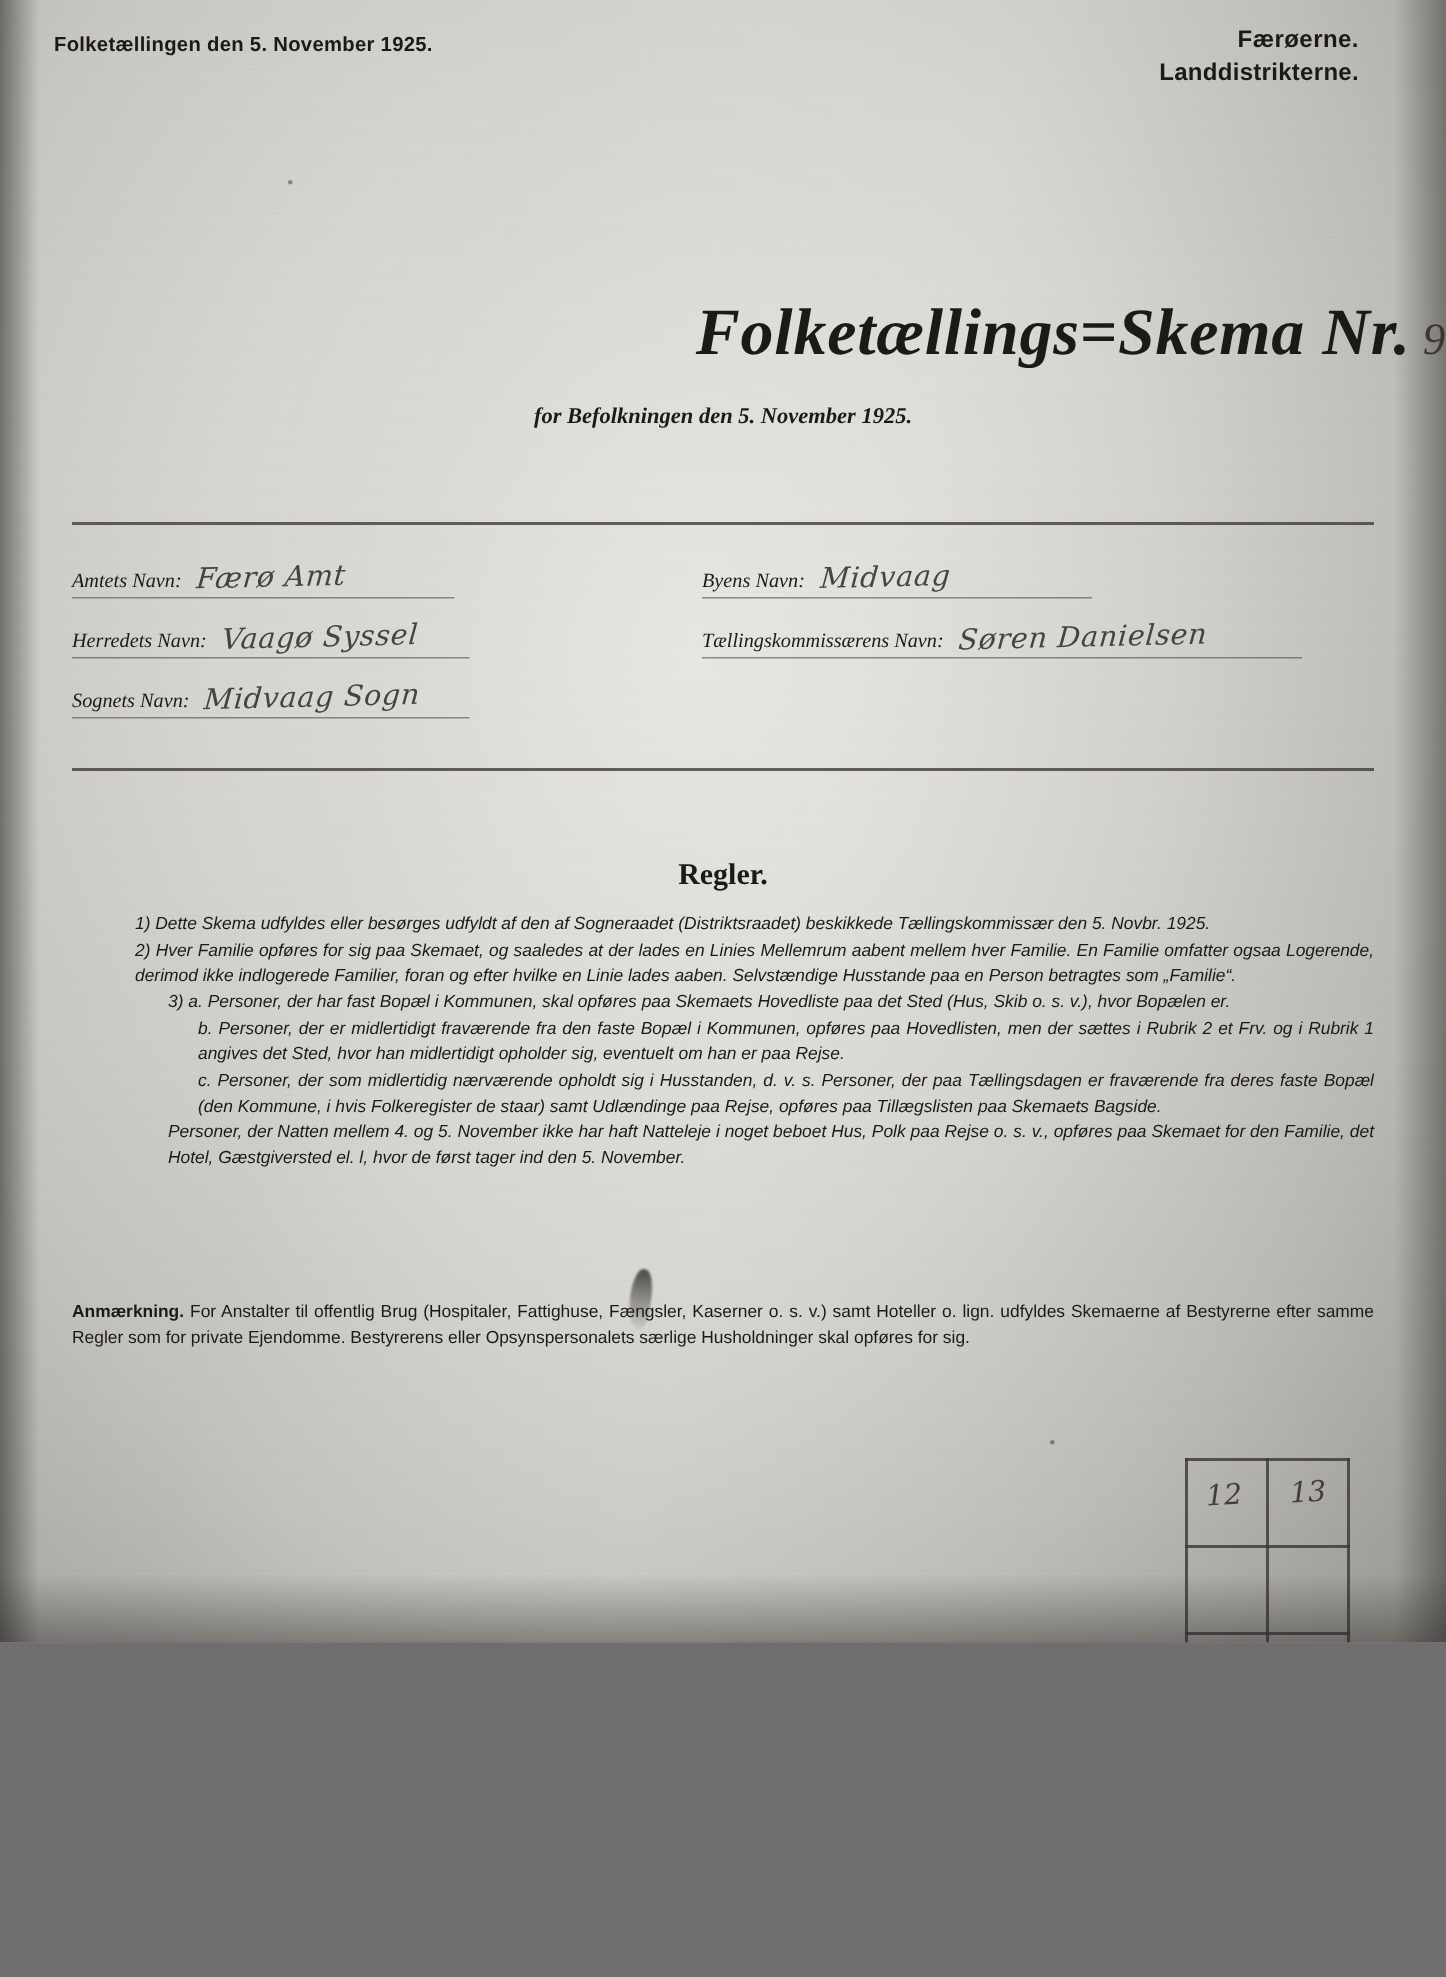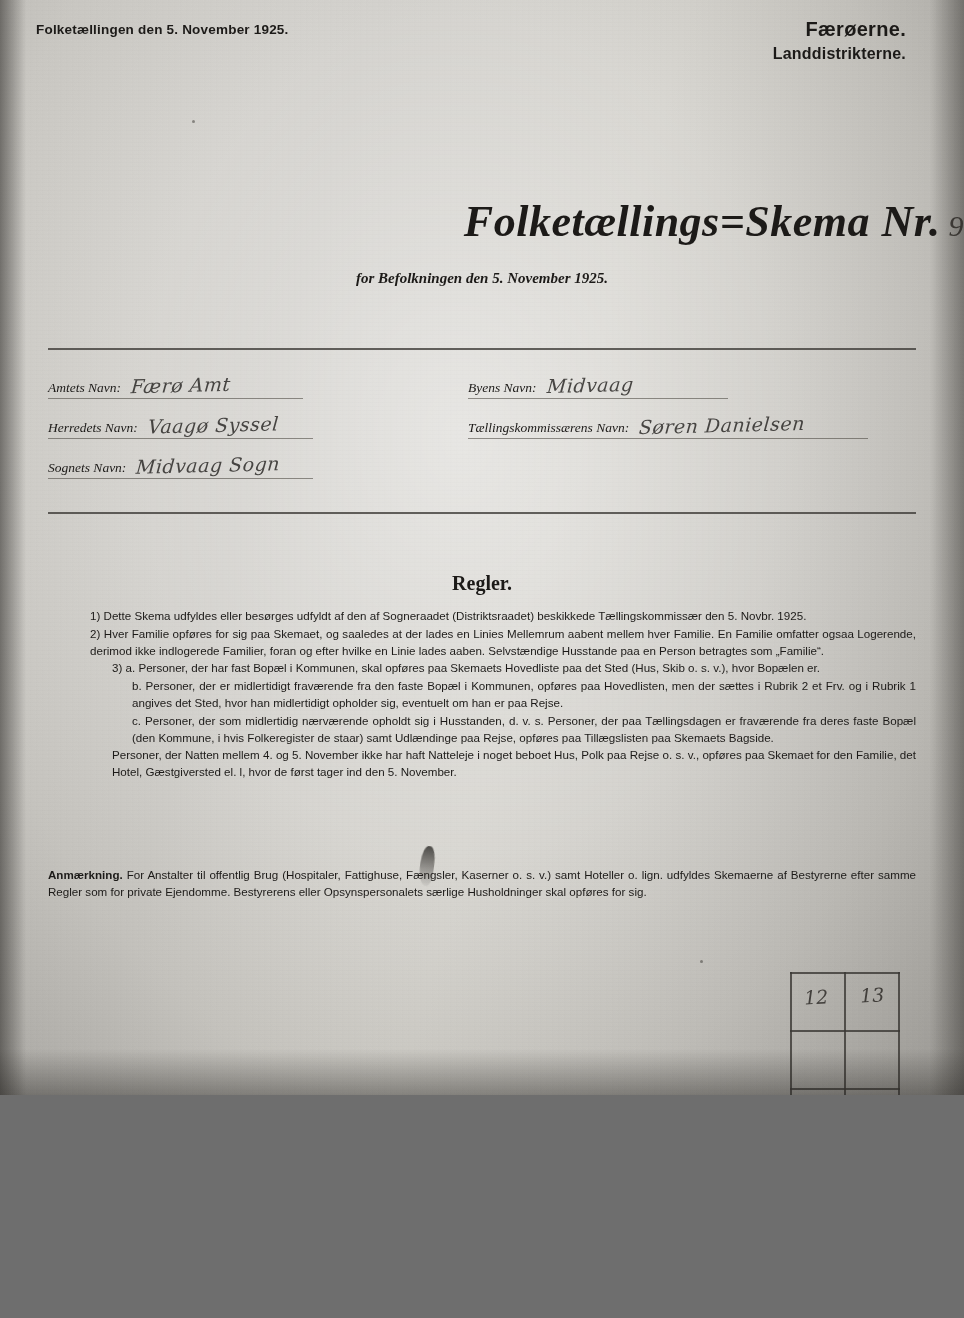--- a/index.html
+++ b/index.html
@@ -52,21 +52,21 @@
 
   
   .hdr-left {
     position: absolute; left: 36px; top: 22px;
     font-size: 13.5px; font-weight: 700; letter-spacing: .2px;
   }
   .hdr-right {
     position: absolute; right: 58px; top: 18px;
     text-align: right;
   }
-  .hdr-right .l1 { font-size: 20px; font-weight: 700; letter-spacing: .3px; }
+  .hdr-right .l1 { font-size: 16px; font-weight: 700; letter-spacing: .3px; }
   .hdr-right .l2 { font-size: 16px; font-weight: 700; margin-top: 4px; letter-spacing: .2px; }
 
   
   .title {
     position: absolute; left: 0; right: 0; top: 196px;
     text-align: right;
     font-family: "Liberation Serif", serif;
     font-size: 44px; font-weight: 700; font-style: italic;
     letter-spacing: .5px;
   }
@@ -117,21 +117,21 @@
   
   .regler-h {
     position: absolute; left: 0; right: 0; top: 572px;
     text-align: center; font-size: 20px; font-weight: 700;
     font-family: "Liberation Serif", serif;
   }
   .rules {
     position: absolute; left: 48px; right: 48px; top: 608px;
     font-size: 11.6px; line-height: 1.45; text-align: justify;
   }
-  .rules p { margin: 0 0 1px 0; }
+  .rules p { margin: 0 0 1px 0; font-style: italic; }
   .rules .ind1 { text-indent: 0; padding-left: 42px; }
   .rules .ind2 { padding-left: 64px; }
   .rules .ind3 { padding-left: 84px; }
   .anm {
     position: absolute; left: 48px; right: 48px; top: 866px;
     font-size: 11.6px; line-height: 1.5; text-align: justify;
   }
   .anm .lead { font-weight: 700; }
 
   

